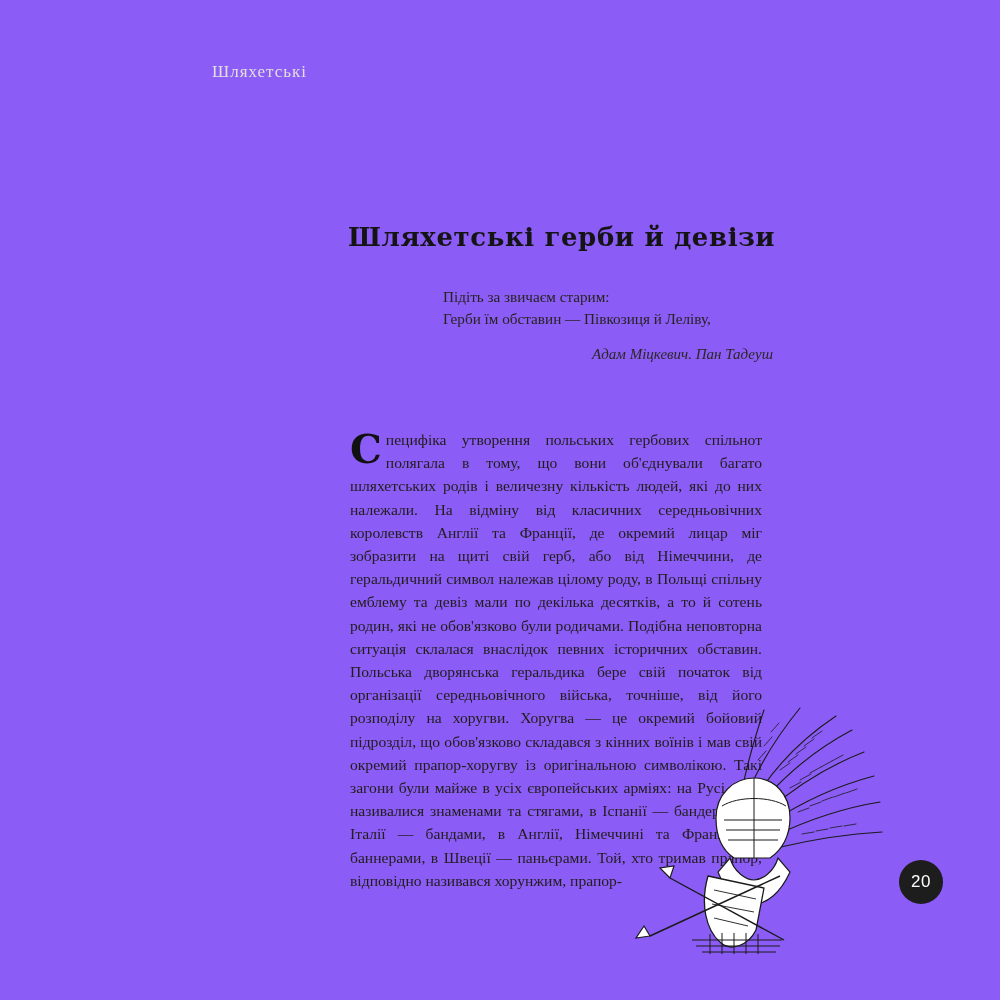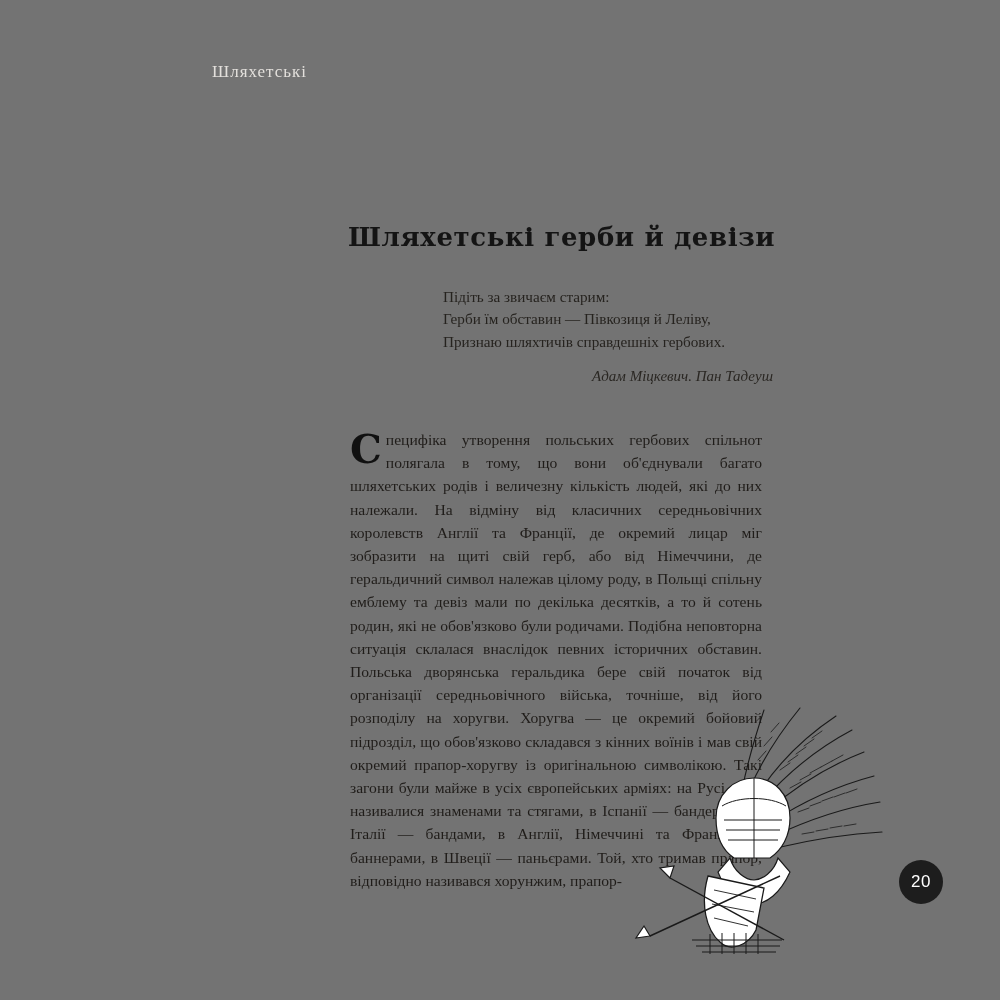--- a/index.html
+++ b/index.html
@@ -12,21 +12,21 @@
     height: 1000px;
     overflow: hidden;
     font-family: "Liberation Serif", serif;
     color: #1b1b1b;
   }
 
   .page {
     position: relative;
     width: 1000px;
     height: 1000px;
-    background: #737373;
+    background: #8b5cf6;
   }
 
   
   .ghost-header {
     position: absolute;
     left: 212px;
     top: 62px;
     font-size: 17px;
     letter-spacing: 1px;
     color: #e3e0dc;
@@ -123,21 +123,20 @@
 
 <div class="page">
 
   <div class="ghost-header">Шляхетські</div>
 
   <h1 class="chapter-title">Шляхетські герби й девізи</h1>
 
   <div class="epigraph">
     <div class="line">Підіть за звичаєм старим:</div>
     <div class="line">Герби їм обставин — Півкозиця й Леліву,</div>
-    <div class="line">Признаю шляхтичів справдешніх гербових.</div>
     <div class="attrib">Адам Міцкевич. Пан Тадеуш</div>
   </div>
 
   <div class="body-text">
     <span class="dropcap">С</span><span>пецифіка утворення польських гербових спільнот полягала в тому, що вони об'єднували багато шляхетських родів і величезну кількість людей, які до них належали. На відміну від класичних середньовічних королевств Англії та Франції, де окремий лицар міг зобразити на щиті свій герб, або від Німеччини, де геральдичний символ належав цілому роду, в Польщі спільну емблему та девіз мали по декілька десятків, а то й сотень родин, які не обов'язково були родичами. Подібна неповторна ситуація склалася внаслідок певних історичних обставин. Польська дворянська геральдика бере свій початок від організації середньовічного війська, точніше, від його розподілу на хоругви. Хоругва — це окремий бойовий підрозділ, що обов'язково складався з кінних воїнів і мав свій окремий прапор-хоругву із оригінальною символікою. Такі загони були майже в усіх європейських арміях: на Русі вони називалися знаменами та стягами, в Іспанії — бандерами, в Італії — бандами, в Англії, Німеччині та Франції — баннерами, в Швеції — паньєрами. Той, хто тримав прапор, відповідно називався хорунжим, прапор-</span>
   </div>
 
   <div class="engraving">
     <svg viewBox="0 0 300 270" width="300" height="270" aria-hidden="true">
       <g stroke="#1a1a1a" fill="none" stroke-width="1.1" stroke-linecap="round">

